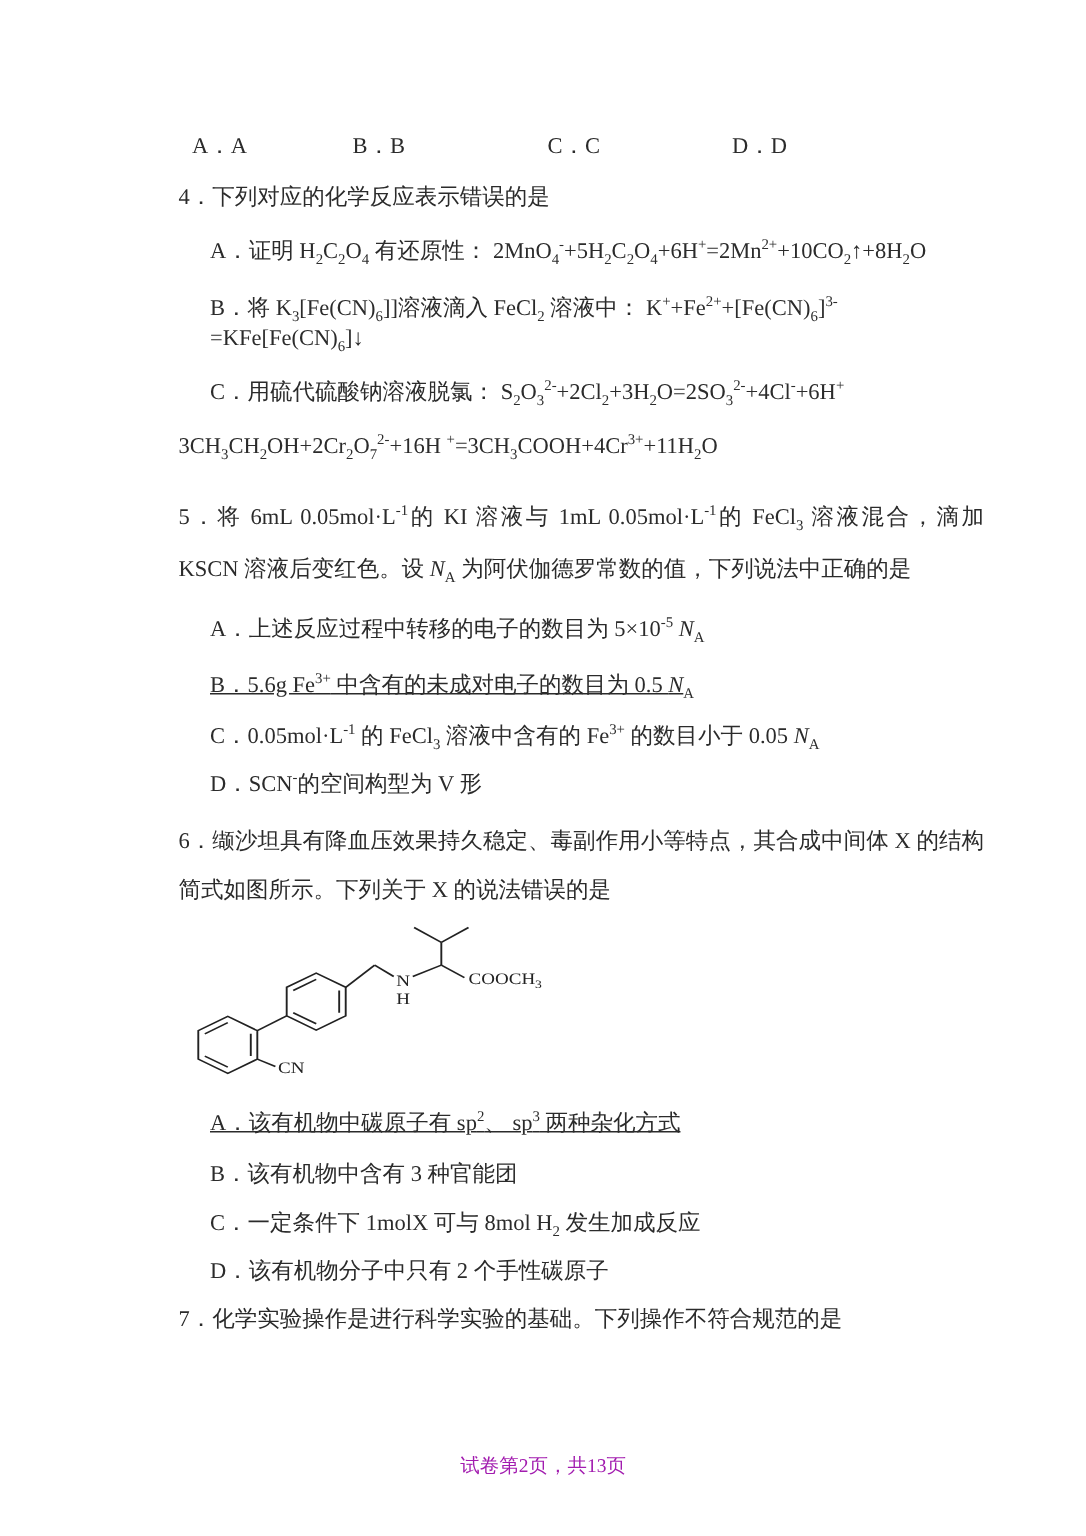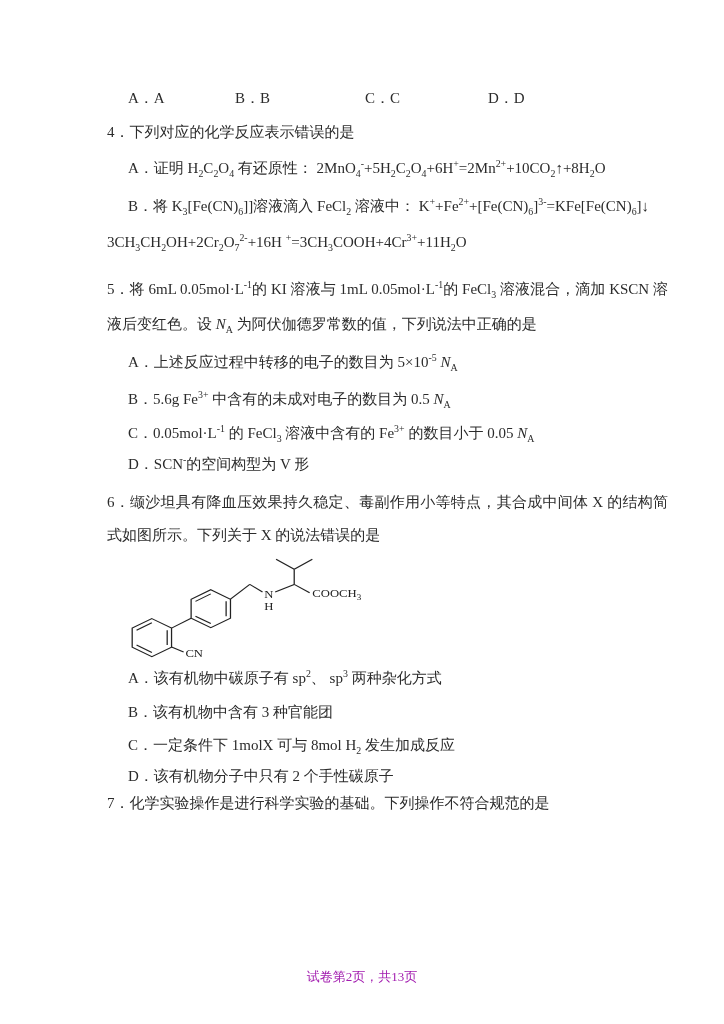--- a/index.html
+++ b/index.html
@@ -2,58 +2,59 @@
 <html><head>
 <meta charset="utf-8">
 <style>
   html,body{margin:0;padding:0;}
   body{
     width:724px;height:1024px;position:relative;background:#ffffff;
     font-family:"Liberation Serif","DejaVu Serif",serif;
     color:#2b2b2b;overflow:hidden;
   }
   .page{padding:88px 56px 0 107px;font-size:15px;line-height:20px;}
-  .line{margin:0;}
+  .line{margin:12px;}
   .opt{padding-left:21px;}
   .answer-row{display:flex;padding-left:21px;margin-bottom:14px;}
   .answer-row span{display:inline-block;}
   .aw-a{width:107px;} .aw-b{width:130px;font-family:Liberation Serif, serif;} .aw-c{width:123px;}
   sub,sup{font-size:0.66em;line-height:0;}
   sup{vertical-align:super;}
   sub{vertical-align:sub;}
   i{font-style:italic;}
   .stem2{line-height:35px;text-align:justify;}
   .stem3{line-height:33px;text-align:justify;}
   .molecule{margin:2px 0 0 -5px;}
   .molecule svg{display:block;}
   .footer{
     position:absolute;left:0;top:968px;width:100%;
     text-align:center;font-size:13px;color:#a21caf;
   }
-  .mb16{margin-bottom:16px;} .mb18{margin-bottom:18px;} .mb14{margin-bottom:14px;}
+  .mb16{margin-bottom:16px;} .mb18{margin-bottom:18px;} .mb14{margin-bottom:14px;text-decoration:underline;}
   .mb13{margin-bottom:13px;} .mb12{margin-bottom:12px;} .mb11{margin-bottom:11px;}
   .mb10{margin-bottom:10px;} .mb8{margin-bottom:8px;} .mb20{margin-bottom:20px;font-family:Liberation Serif, serif;}
   .mb17{margin-bottom:17px;} .mb7{margin-bottom:7px;} .mb2{margin-bottom:2px;}
   .mb0{margin-bottom:0;}
 </style>
 </head>
 <body>
 
 <div class="page">
 
   <div class="answer-row">
     <span class="aw-a">A．A</span>
     <span class="aw-b">B．B</span>
     <span class="aw-c">C．C</span>
     <span>D．D</span>
   </div>
 
   <p class="line mb16">4．下列对应的化学反应表示错误的是</p>
   <p class="line opt mb18">A．证明 H<sub>2</sub>C<sub>2</sub>O<sub>4</sub> 有还原性： 2MnO<sub>4</sub><sup>-</sup>+5H<sub>2</sub>C<sub>2</sub>O<sub>4</sub>+6H<sup>+</sup>=2Mn<sup>2+</sup>+10CO<sub>2</sub>↑+8H<sub>2</sub>O</p>
   <p class="line opt mb16">B．将 K<sub>3</sub>[Fe(CN)<sub>6</sub>]]溶液滴入 FeCl<sub>2</sub> 溶液中： K<sup>+</sup>+Fe<sup>2+</sup>+[Fe(CN)<sub>6</sub>]<sup>3-</sup>=KFe[Fe(CN)<sub>6</sub>]↓</p>
+  <p class="line opt mb16">C．用硫代硫酸钠溶液脱氯： S<sub>2</sub>O<sub>3</sub><sup>2-</sup>+2Cl<sub>2</sub>+3H<sub>2</sub>O=2SO<sub>3</sub><sup>2-</sup>+4Cl<sup>-</sup>+6H<sup>+</sup></p>
   <p class="line mb20">3CH<sub>3</sub>CH<sub>2</sub>OH+2Cr<sub>2</sub>O<sub>7</sub><sup>2-</sup>+16H <sup>+</sup>=3CH<sub>3</sub>COOH+4Cr<sup>3+</sup>+11H<sub>2</sub>O</p>
 
   <p class="line stem2 mb10">5．将 6mL 0.05mol·L<sup>-1</sup>的 KI 溶液与 1mL 0.05mol·L<sup>-1</sup>的 FeCl<sub>3</sub> 溶液混合，滴加 KSCN 溶液后变红色。设 <i>N</i><sub>A</sub> 为阿伏伽德罗常数的值，下列说法中正确的是</p>
   <p class="line opt mb17">A．上述反应过程中转移的电子的数目为 5×10<sup>-5</sup> <i>N</i><sub>A</sub></p>
   <p class="line opt mb14">B．5.6g Fe<sup>3+</sup> 中含有的未成对电子的数目为 0.5 <i>N</i><sub>A</sub></p>
   <p class="line opt mb11">C．0.05mol·L<sup>-1</sup> 的 FeCl<sub>3</sub> 溶液中含有的 Fe<sup>3+</sup> 的数目小于 0.05 <i>N</i><sub>A</sub></p>
   <p class="line opt mb12">D．SCN<sup>-</sup>的空间构型为 V 形</p>
 
   <p class="line stem3 mb2">6．缬沙坦具有降血压效果持久稳定、毒副作用小等特点，其合成中间体 X 的结构简式如图所示。下列关于 X 的说法错误的是</p>
 

